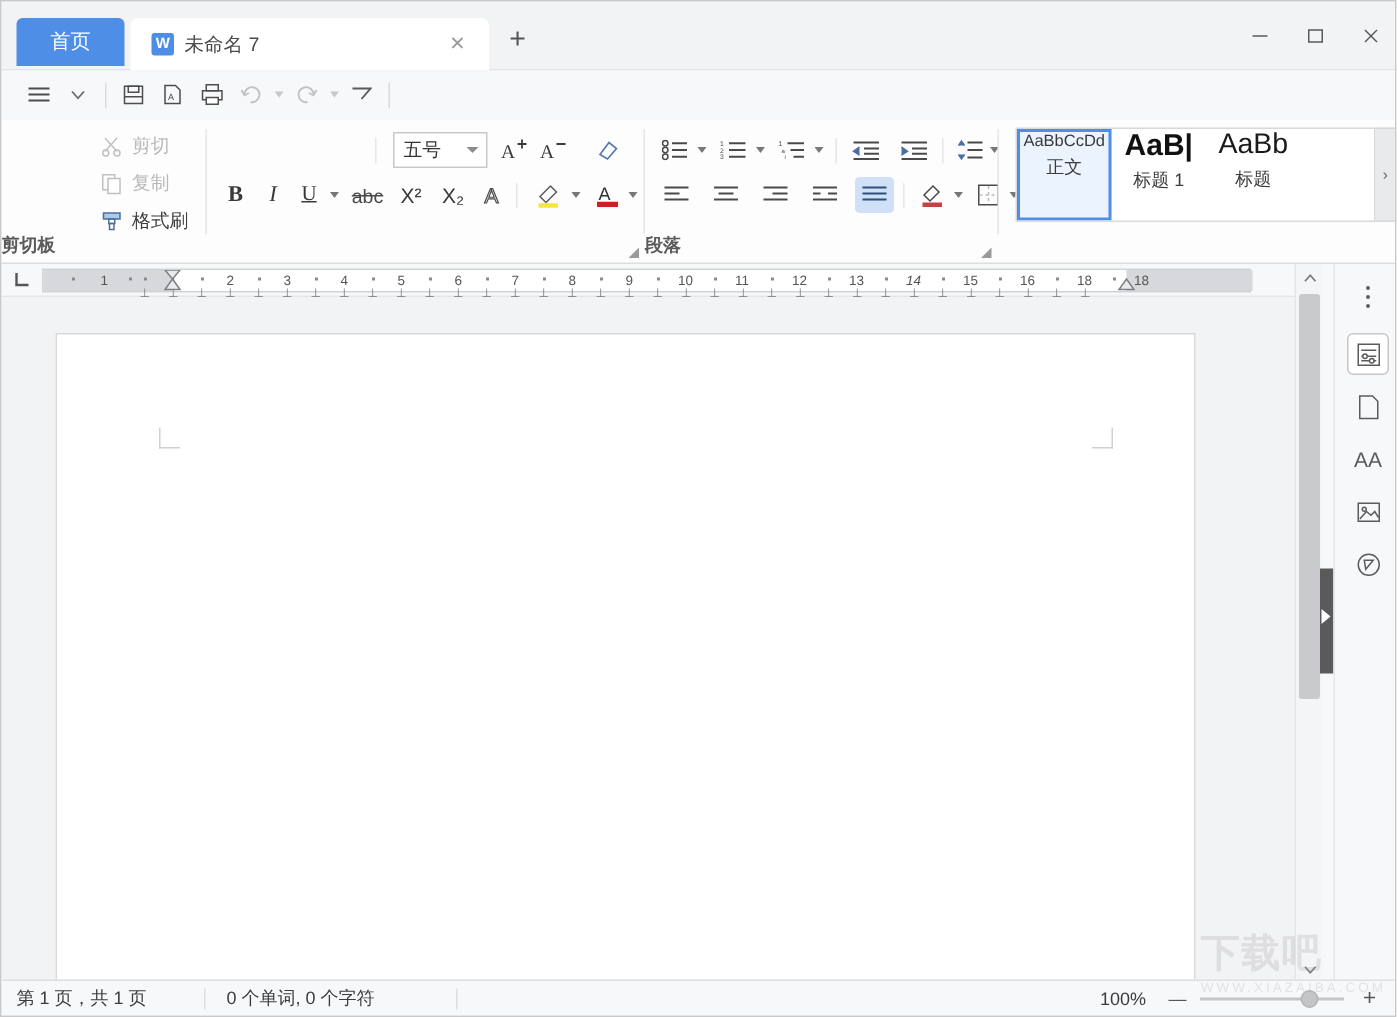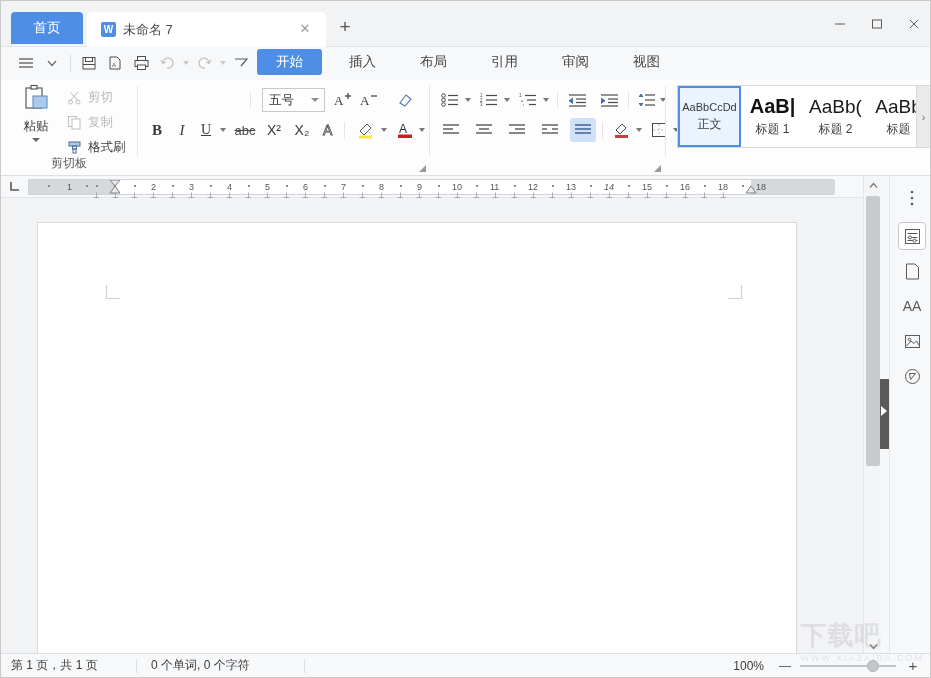--- a/index.html
+++ b/index.html
@@ -104,21 +104,21 @@
 
   
   .ribbon {
     position: absolute; left: 0; top: 79px; width: 931px; height: 96px;
     background: #fdfdfd;
     border-bottom: 1px solid #dcdee2;
   }
   .group { position: absolute; top: 0; height: 96px; }
   .group-label {
     position: absolute; bottom: 4px; width: 100%;
-    text-align: center; font-size: 12px; color: #5a5a5a;
+    text-align: left; font-size: 12px; color: #5a5a5a; font-weight: bold;
   }
   .group-sep {
     position: absolute; top: 6px; width: 1px; height: 70px; background: #e4e6ea;
   }
   .dlg-launch {
     position: absolute; bottom: 4px; right: 3px;
     width: 9px; height: 9px; cursor: pointer;
   }
   .dlg-launch::after {
     content: ""; position: absolute; right: 0; bottom: 0;
@@ -174,21 +174,21 @@
   .gallery {
     position: absolute; left: 676px; top: 5px;
     width: 240px; height: 63px;
     background: #fff;
     border: 1px solid #d6d8dc;
     overflow: hidden;
     display: flex;
   }
   .style-item {
     width: 63px; height: 61px;
-    display: flex; flex-direction: column; align-items: center; justify-content: center;
+    display: flex; flex-direction: column; align-items: center; justify-content: flex-start;
     cursor: pointer; flex: 0 0 auto;
   }
   .style-item.active { border: 2px solid #4e8ee6; background: #eaf3fe; width: 63px; }
   .style-prev { font-size: 11px; color: #3a3a3a; white-space: nowrap; overflow: hidden; }
   .style-prev.big { font-size: 20px; font-weight: bold; color: #111; }
   .style-prev.mid { font-size: 19px; color: #1a1a1a; }
   .style-name { font-size: 12px; color: #3c3c3c; margin-top: 3px; }
   .gal-scroll {
     position: absolute; left: 916px; top: 5px;
     width: 14px; height: 63px;
@@ -408,54 +408,25 @@
         <div class="mini-caret" style="border-top-color:#c8c8c8"></div>
       </div>
       <div class="qicon">
         <svg width="14" height="12" viewBox="0 0 14 12">
             <polyline points="1,2 13,2 7,9" fill="none" stroke="#5a5a5a" stroke-width="1.2"></polyline>
           </svg>
       </div>
       <div class="qsep"></div>
     </div>
 
-    <div class="tabs-list">
-      <div class="rtab active">
-          <span>开始</span>
-        </div>
-      <div class="rtab">
-          <span>插入</span>
-        </div>
-      <div class="rtab">
-          <span>布局</span>
-        </div>
-      <div class="rtab">
-          <span>引用</span>
-        </div>
-      <div class="rtab">
-          <span>审阅</span>
-        </div>
-      <div class="rtab">
-          <span>视图</span>
-        </div>
-    </div>
   </div>
 
   <div class="ribbon">
 
     <div class="group" style="left:0; width:136px;">
-      <div class="paste-btn">
-        <svg width="30" height="32" viewBox="0 0 30 32">
-          <rect x="5" y="4" width="16" height="20" fill="#fff" stroke="#4d4d4d" stroke-width="1.1"></rect>
-          <rect x="10" y="1.5" width="6" height="3.5" fill="#fff" stroke="#4d4d4d" stroke-width="1.1"></rect>
-          <rect x="12" y="12" width="14" height="12" fill="#accbec" stroke="#5b86b5" stroke-width="1"></rect>
-        </svg>
-        <span class="paste-label">粘贴</span>
-        <span class="paste-caret"></span>
-      </div>
 
       <div class="cb-item disabled" style="left:62px; top:7px;">
         <svg width="15" height="15" viewBox="0 0 15 15">
             <line x1="3" y1="2" x2="11" y2="11" stroke="#c0c0c0" stroke-width="1"></line>
             <line x1="11" y1="2" x2="3" y2="11" stroke="#c0c0c0" stroke-width="1"></line>
             <circle cx="3.5" cy="12" r="2" fill="none" stroke="#c0c0c0" stroke-width="1"></circle>
             <circle cx="11" cy="12" r="2" fill="none" stroke="#c0c0c0" stroke-width="1"></circle>
           </svg>
         <span class="lbl">剪切</span>
       </div>
@@ -680,36 +651,33 @@
         <svg width="16" height="16" viewBox="0 0 16 16">
             <rect x="1.5" y="1.5" width="13" height="13" fill="none" stroke="#4a4a4a" stroke-width="1"></rect>
             <line x1="8" y1="2" x2="8" y2="14" stroke="#bbb" stroke-width="1" stroke-dasharray="2,2"></line>
             <line x1="2" y1="8" x2="14" y2="8" stroke="#bbb" stroke-width="1" stroke-dasharray="2,2"></line>
           </svg>
       </div>
       <div class="fbtn" style="left:240px; top:44px; width:11px; height:12px;">
           <div class="mini-caret"></div>
         </div>
 
+      <div class="group-label">段落</div>
       <div class="dlg-launch"></div>
     </div>
     <div class="group-sep" style="left:664px;"></div>
 
     <div class="gallery">
       <div class="style-item active">
         <span class="style-prev">AaBbCcDd</span>
         <span class="style-name">正文</span>
       </div>
       <div class="style-item">
         <span class="style-prev big">AaB|</span>
         <span class="style-name">标题 1</span>
-      </div>
-      <div class="style-item">
-        <span class="style-prev mid">AaBb(</span>
-        <span class="style-name">标题 2</span>
       </div>
       <div class="style-item">
         <span class="style-prev mid">AaBb</span>
         <span class="style-name">标题</span>
       </div>
     </div>
     <div class="gal-scroll">›</div>
   </div>
 
   <div class="ruler">

